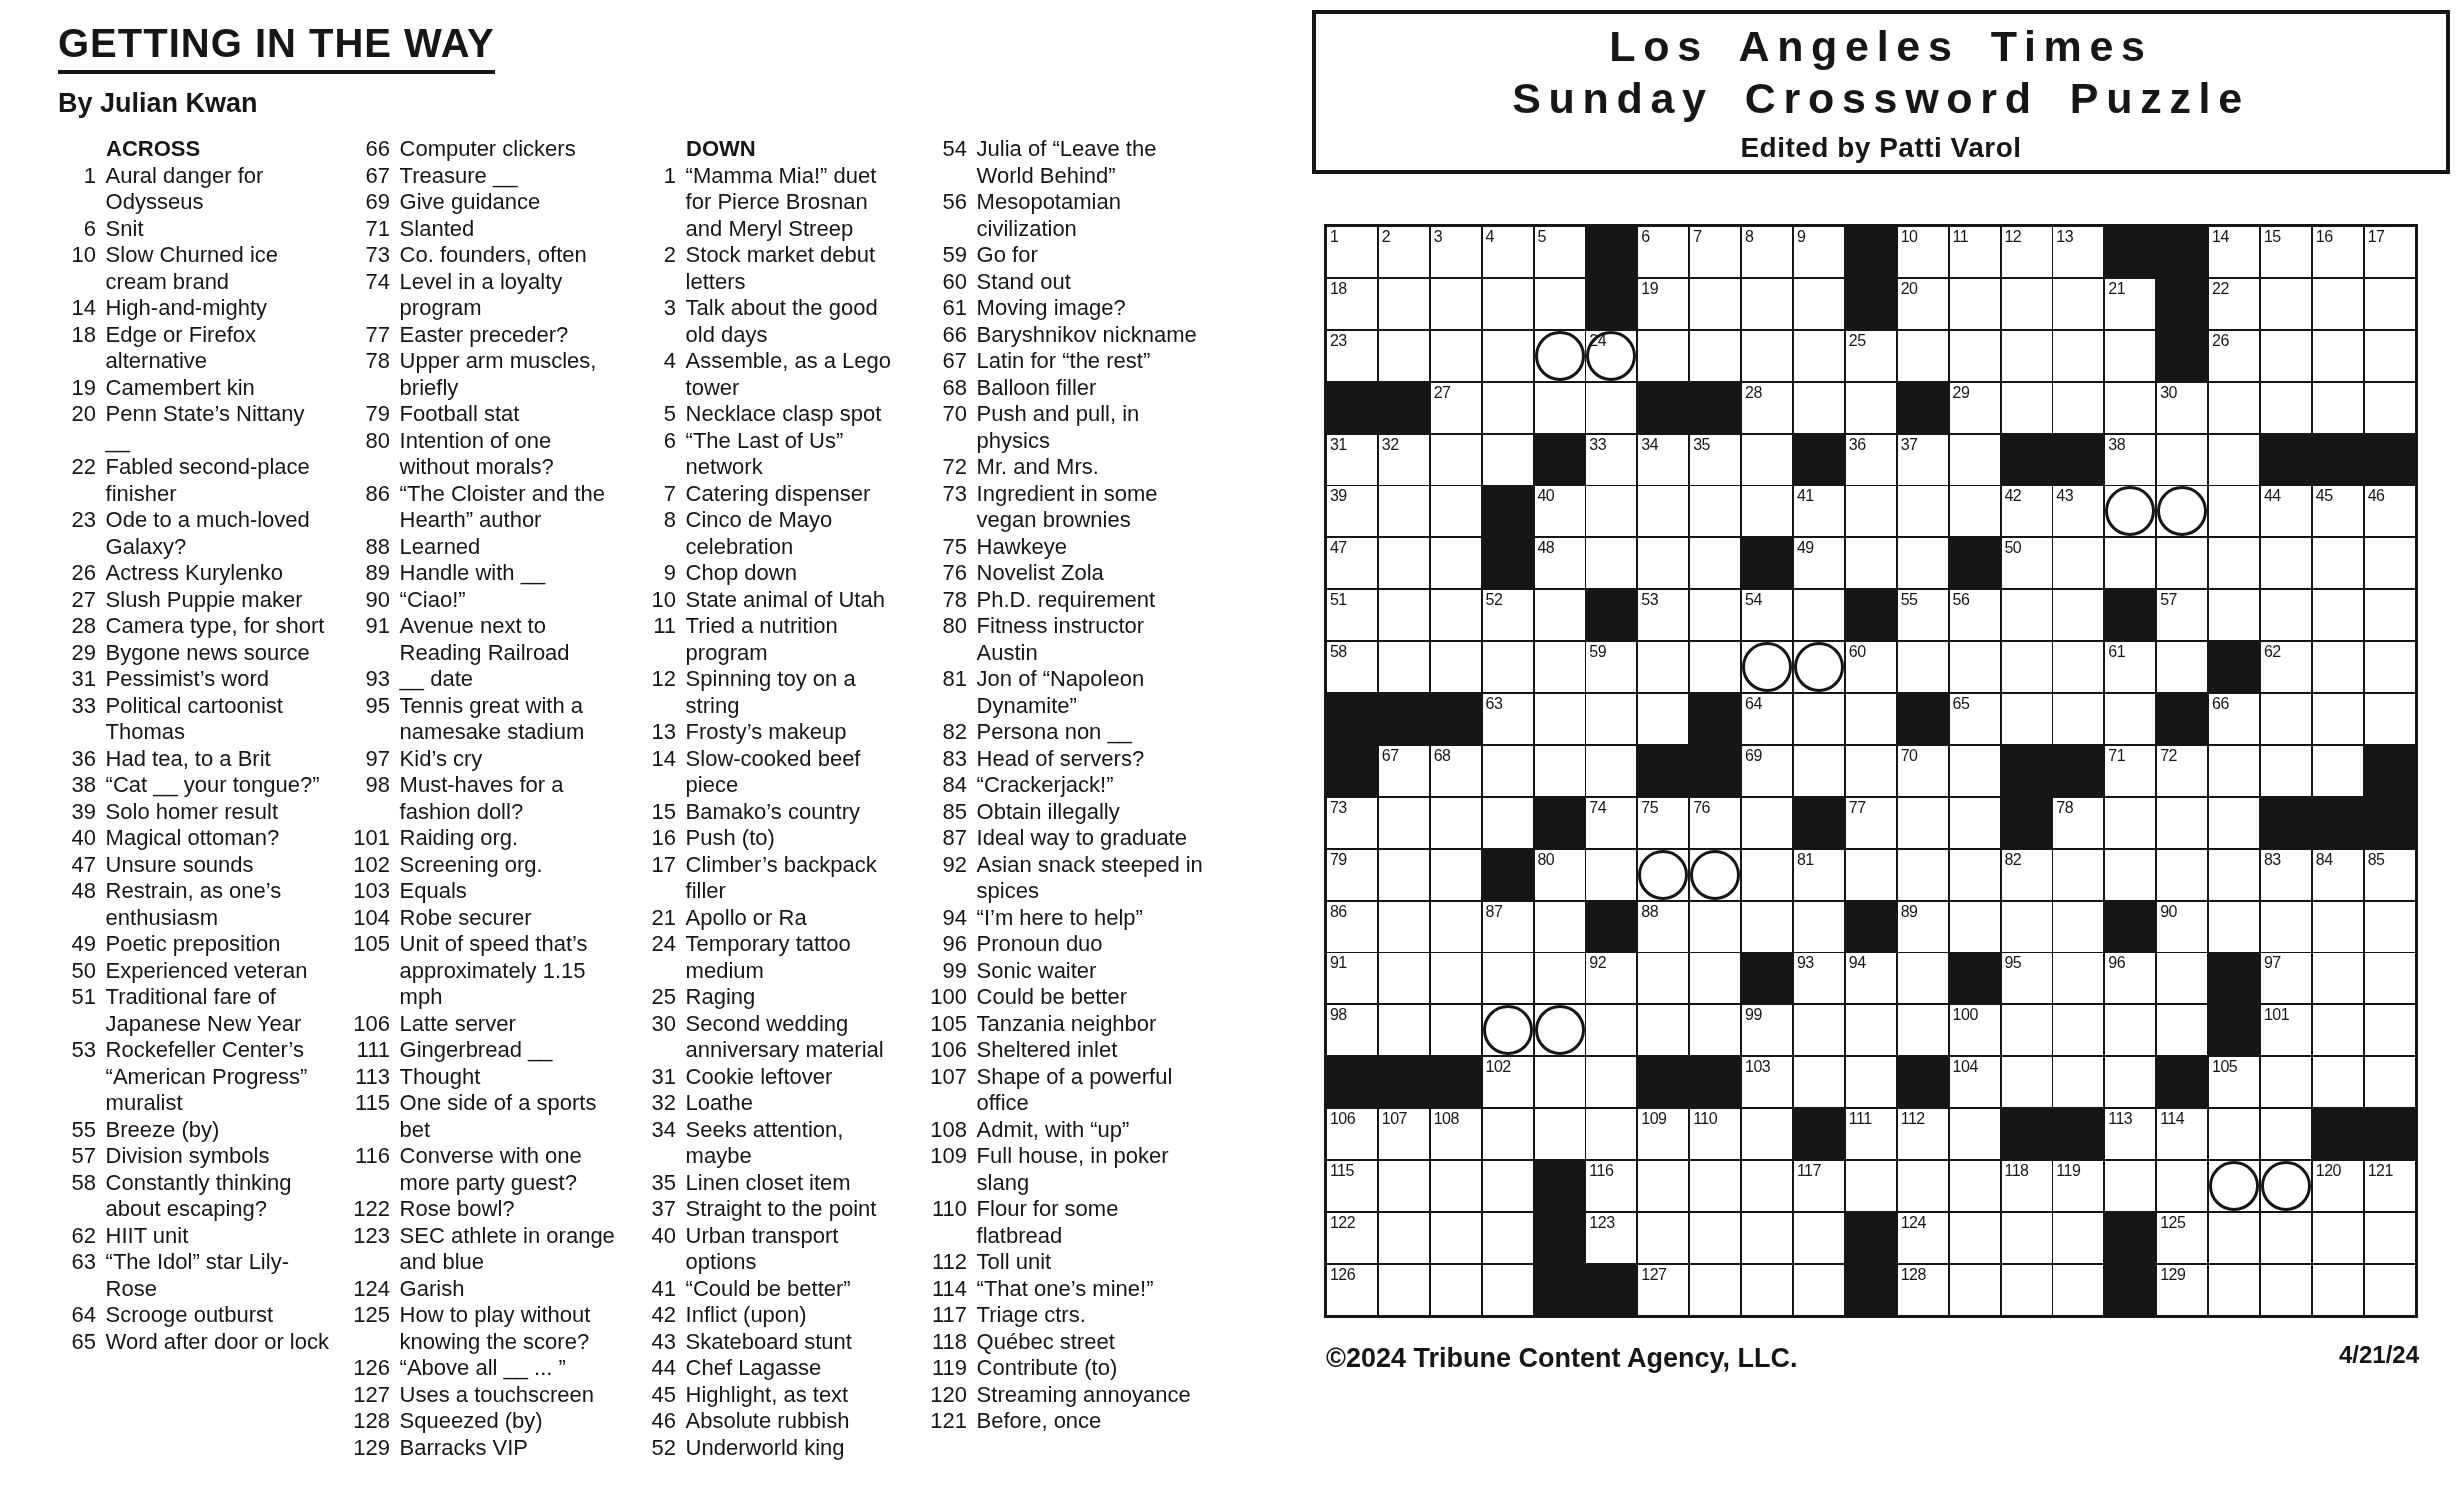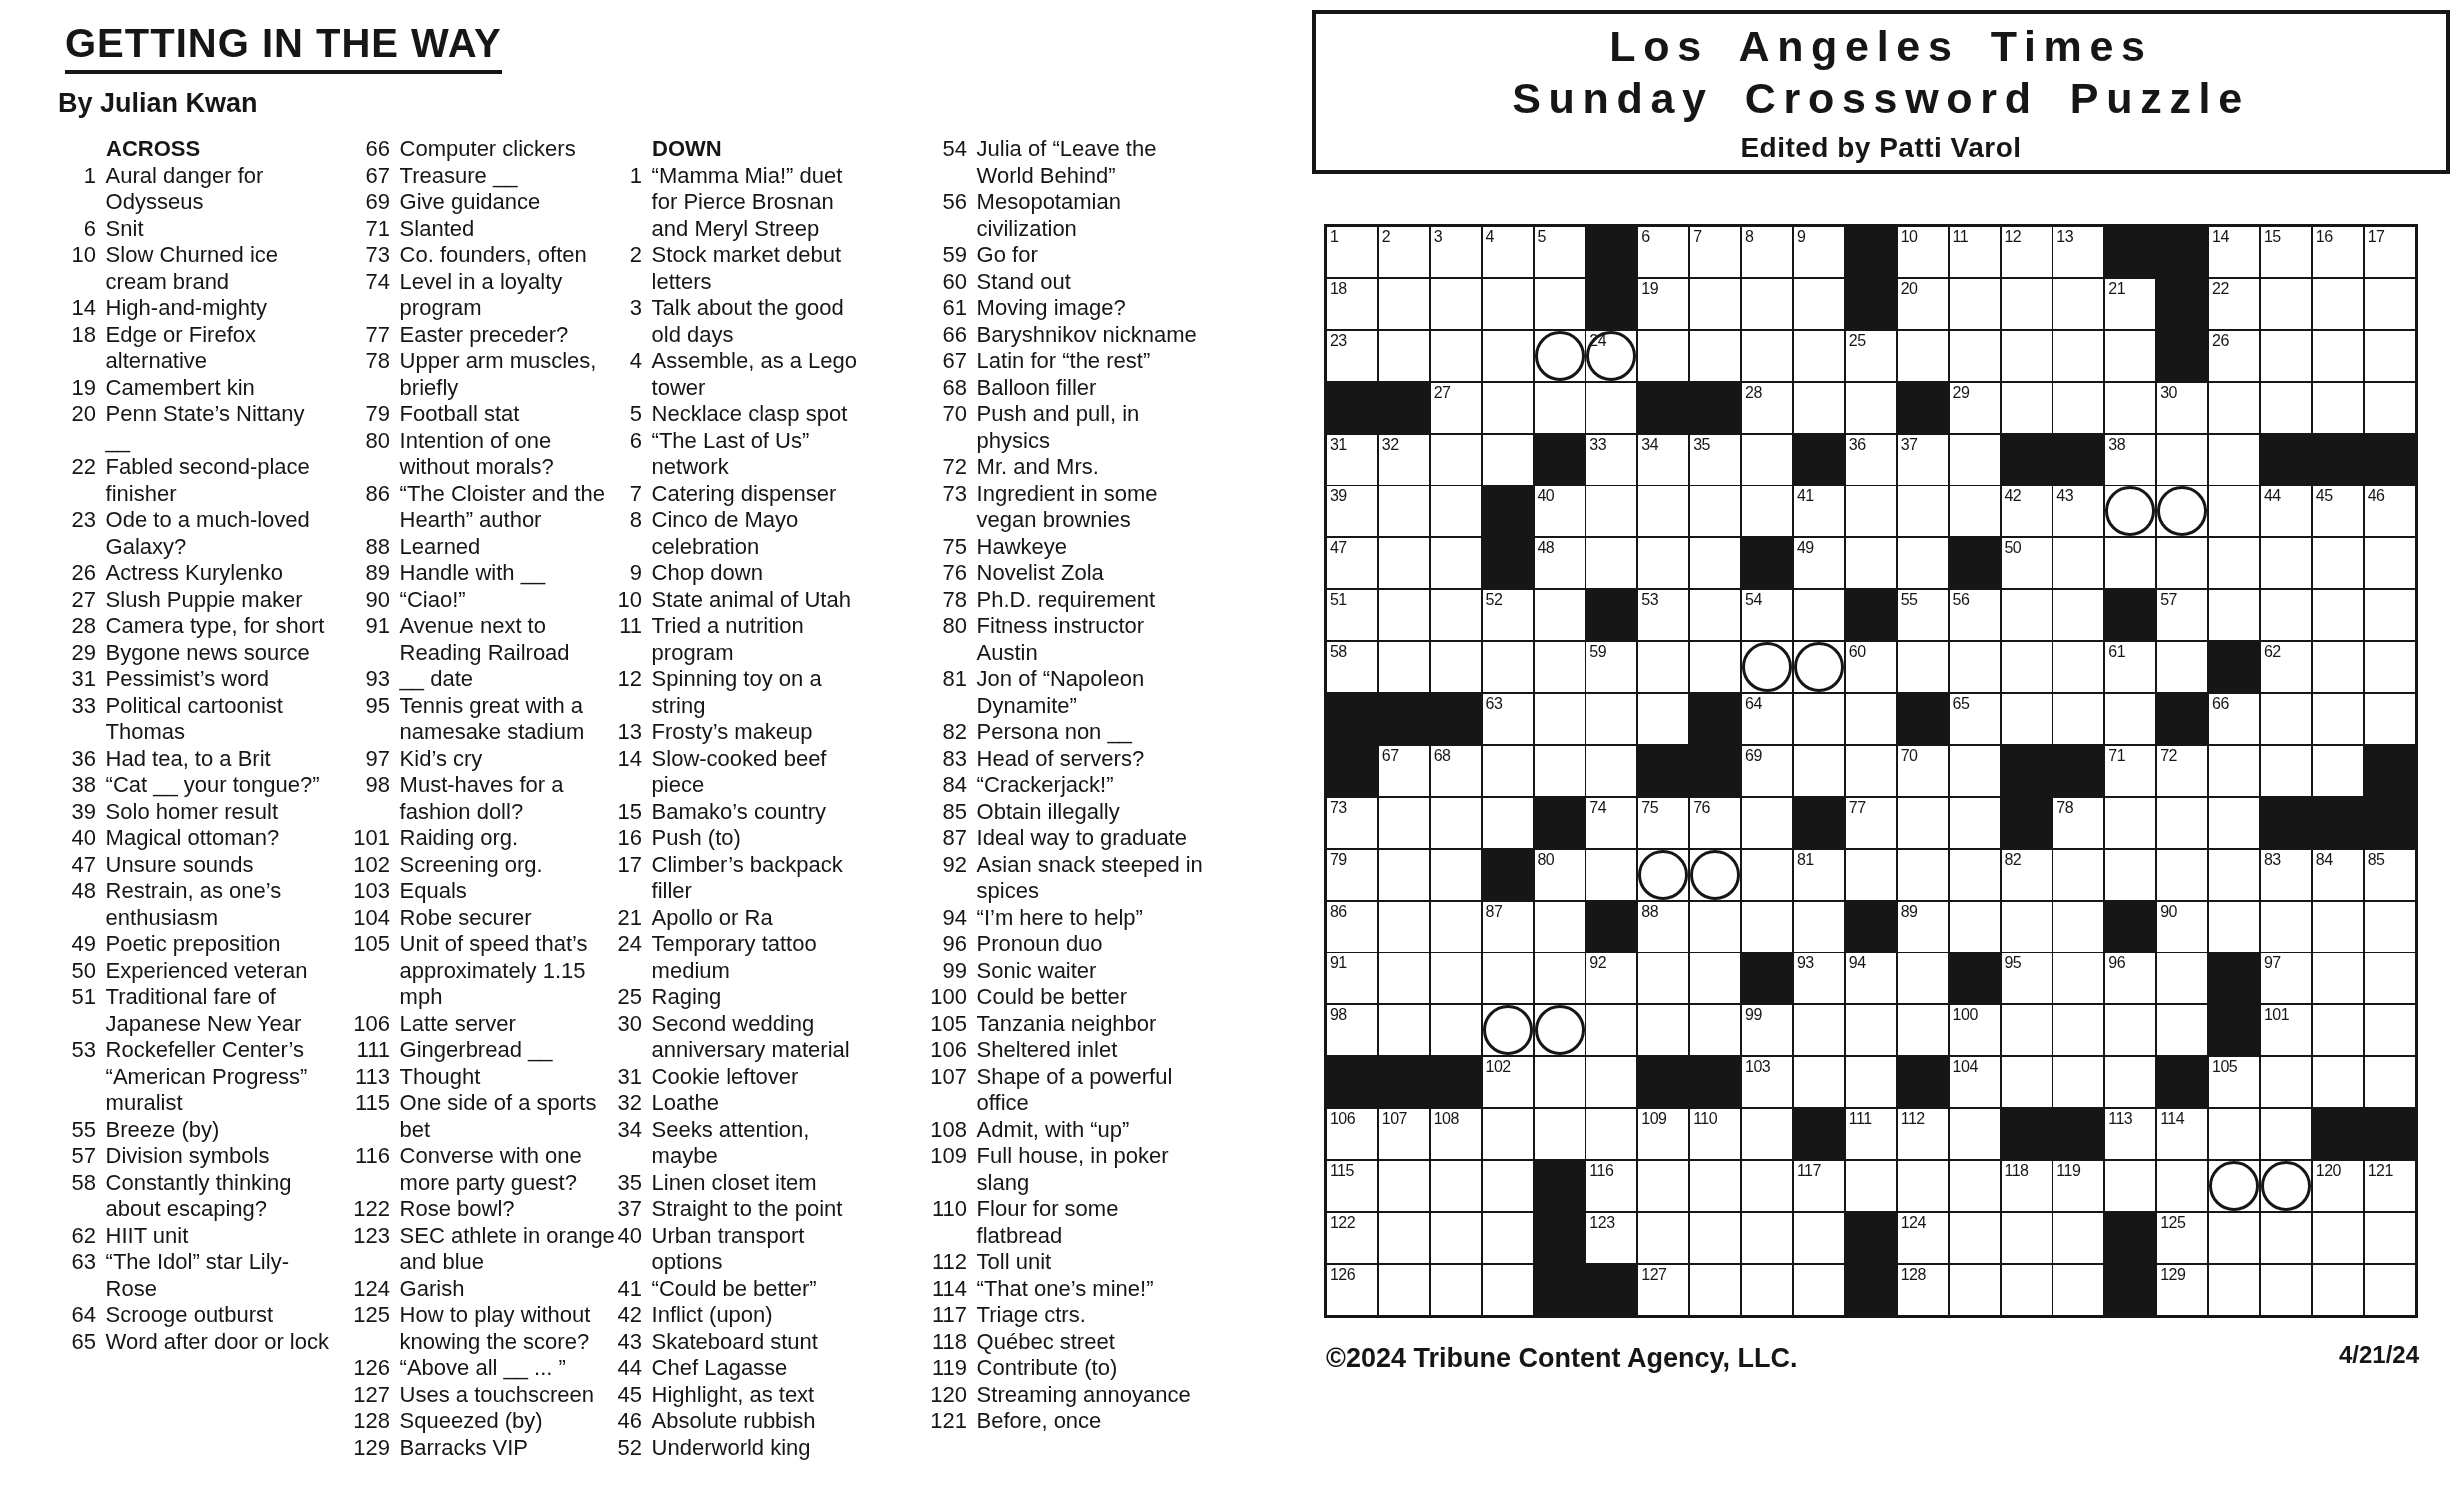--- a/index.html
+++ b/index.html
@@ -3,33 +3,33 @@
 <meta charset="utf-8">
 <style>
   html,body{margin:0;padding:0;background:#fff;}
   body{
     position:relative;width:2459px;height:1497px;overflow:hidden;
     font-family:"Liberation Sans",sans-serif;color:#161616;
     -webkit-font-smoothing:antialiased;
   }
   
   .title{
-    position:absolute;left:65px;top:21px;
+    position:absolute;left:58px;top:21px;
     font-size:40px;font-weight:bold;letter-spacing:1px;
     border-bottom:4.8px solid #161616;padding-bottom:4.8px;line-height:1.1;
   }
   .byline{position:absolute;left:58px;top:88px;font-size:27px;font-weight:bold;}
   .clue-col{position:absolute;top:136px;font-size:22px;line-height:26.5px;}
   .clue-col .col-header{font-weight:bold;}
   .clue{display:flex;align-items:flex-start;}
   .clue .num{text-align:right;flex:none;padding-right:9.6px;}
   .clue .txt{flex:1;}
   #col1{left:56px;width:279px;}
   #col2{left:338px;width:288px;}
-  #col3{left:600px;width:273px;}
+  #col3{left:634px;width:273px;}
   #col4{left:913px;width:294px;}
   #col1 .num{width:40px;}  #col1 .col-header{margin-left:50px;}
   #col2 .num{width:52px;}
   #col3 .num{width:42px;}  #col3 .col-header{margin-left:52px;}
   #col4 .num{width:54px;}
   #col1 .txt{max-width:227px;} #col2 .txt{max-width:227px;}
   #col3 .txt{max-width:219px;} #col4 .txt{max-width:234px;}
   
   .header-box{
     position:absolute;left:1312px;top:10px;width:1130px;height:156px;

